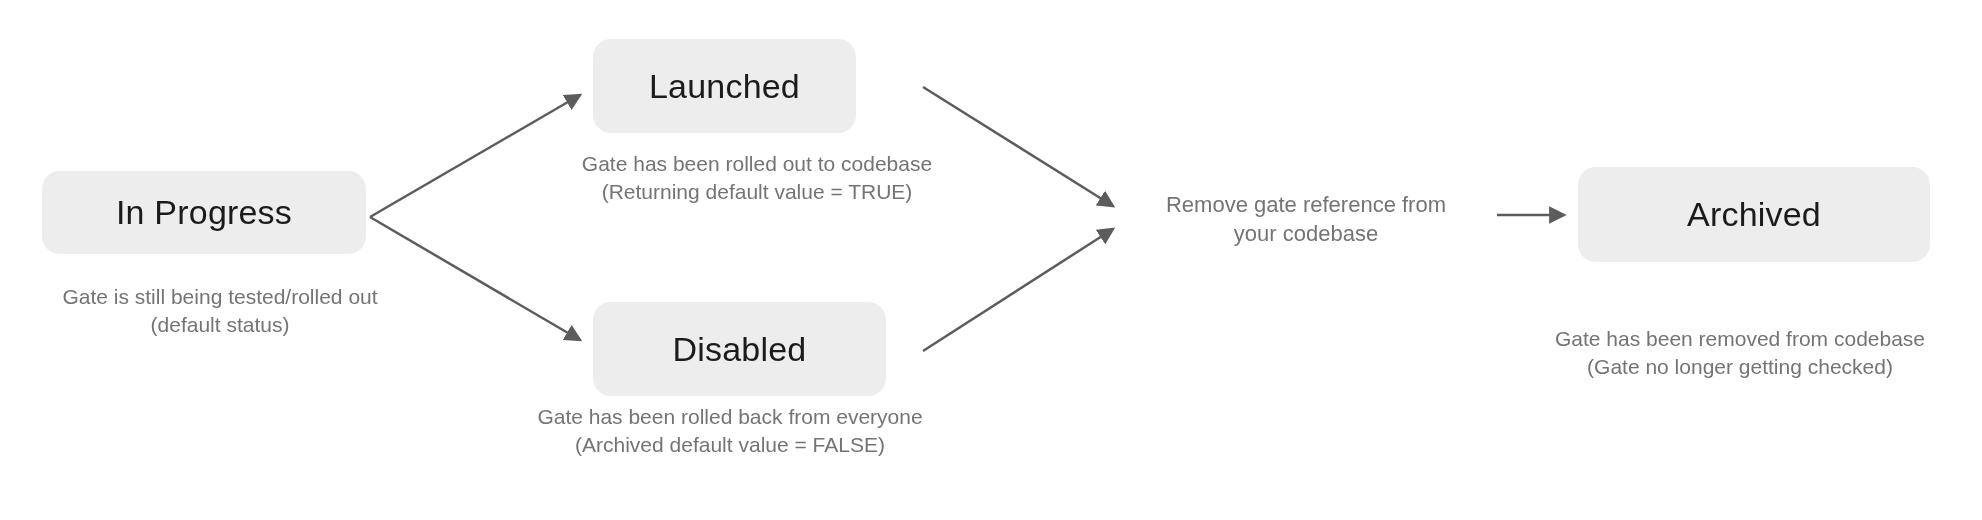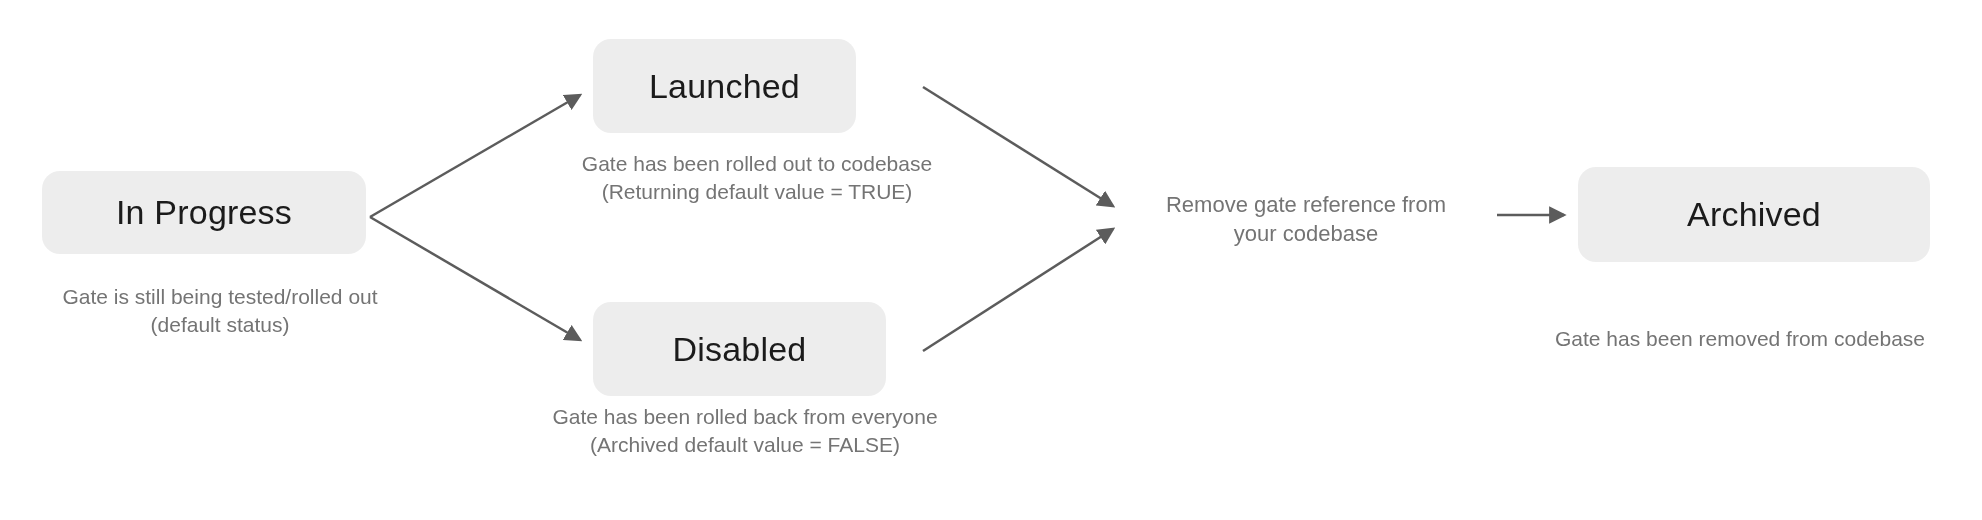--- a/index.html
+++ b/index.html
@@ -42,21 +42,21 @@
   .caption {
     position: absolute;
     text-align: center;
     color: #747474;
     font-size: 21px;
     line-height: 28px;
     font-weight: 500;
   }
   .caption-in-progress { left: 20px;    top: 283px; width: 400px; }
   .caption-launched    { left: 557px;  top: 150px; width: 400px; }
-  .caption-disabled    { left: 535px;  top: 403px; width: 420px; }
+  .caption-disabled    { left: 520px;  top: 403px; width: 420px; }
   .caption-archived    { left: 1540px; top: 287px; width: 400px; margin-top: 38px; }
   .note {
     position: absolute;
     left: 1106px;
     top: 190px;
     width: 400px;
     text-align: center;
     color: #747474;
     font-size: 22px;
     line-height: 29px;
@@ -108,15 +108,16 @@
   <div class="note">
     <div>Remove gate reference from</div>
     <div>your codebase</div>
   </div>
 
   <div class="node node-archived">
     <span>Archived</span>
   </div>
   <div class="caption caption-archived">
     <div>Gate has been removed from codebase</div>
+    <div>(Gate no longer getting checked)</div>
   </div>
 
 </div>
 
 </body></html>

